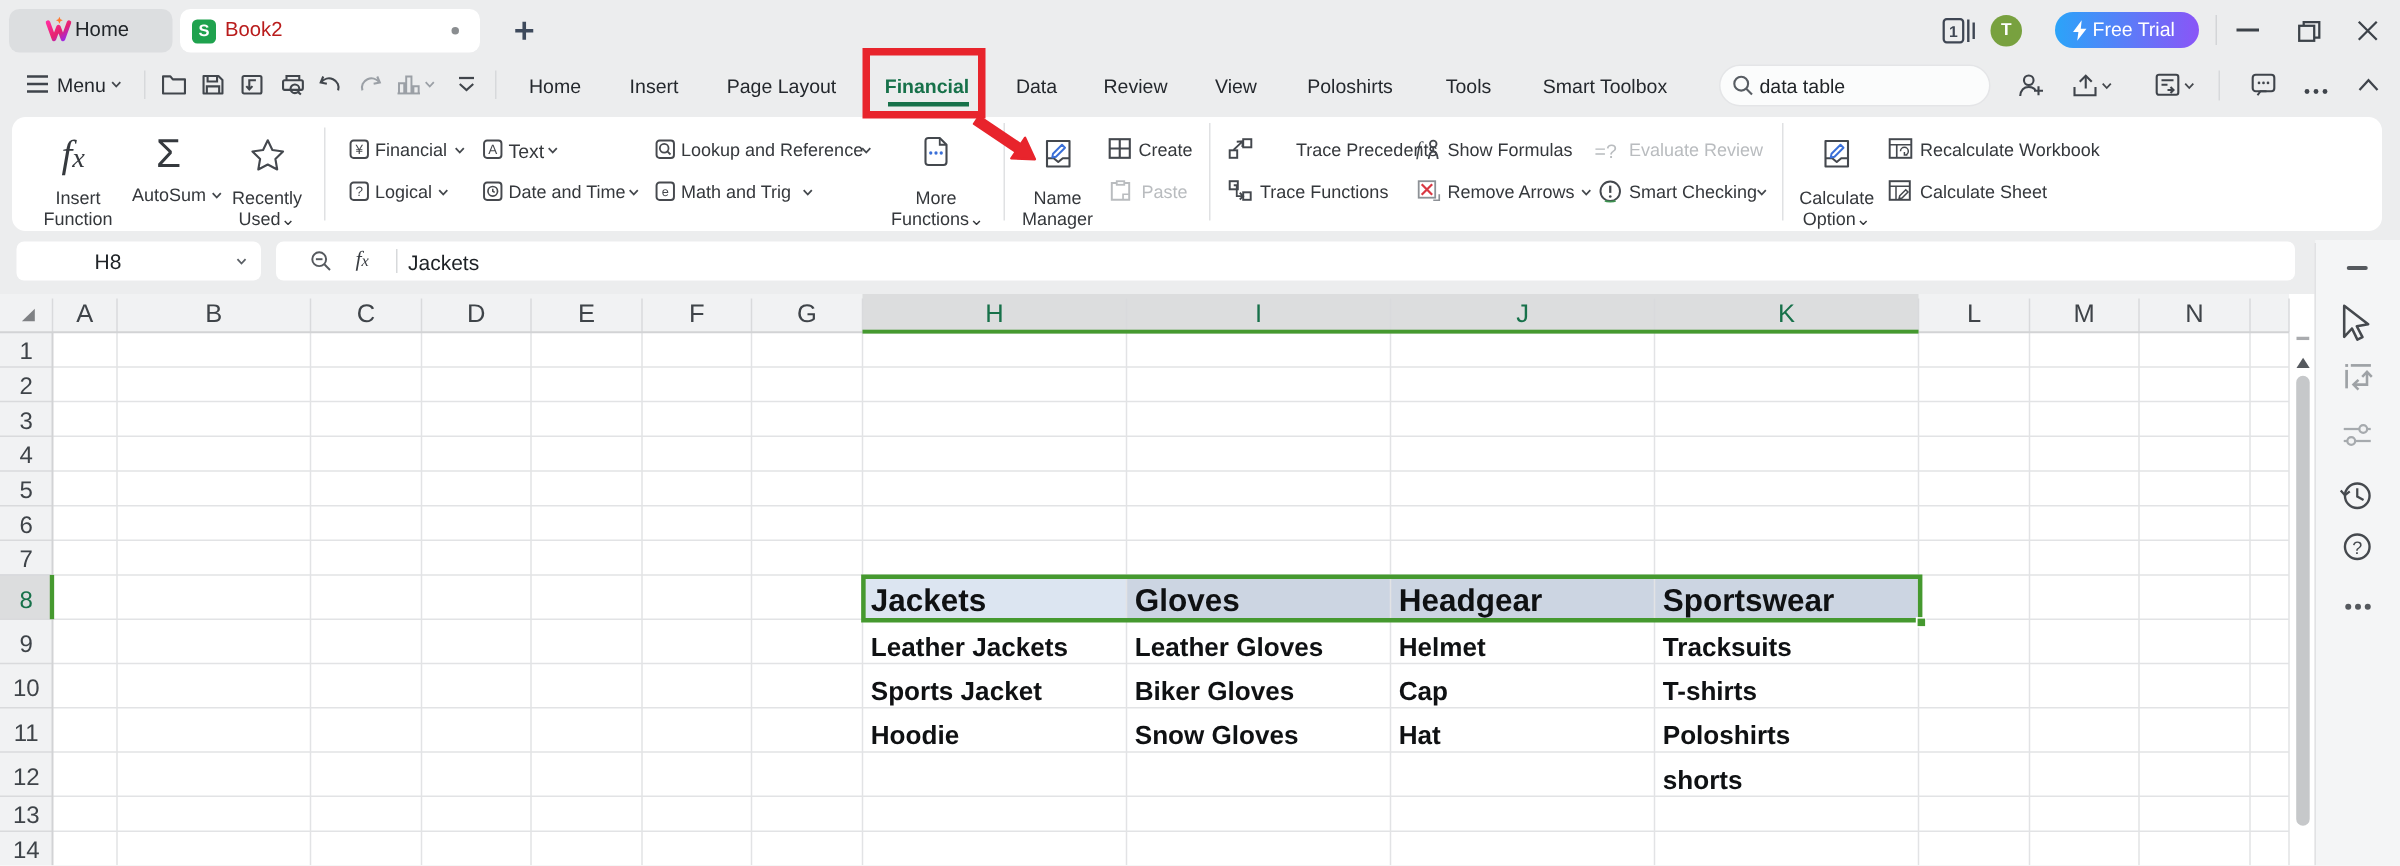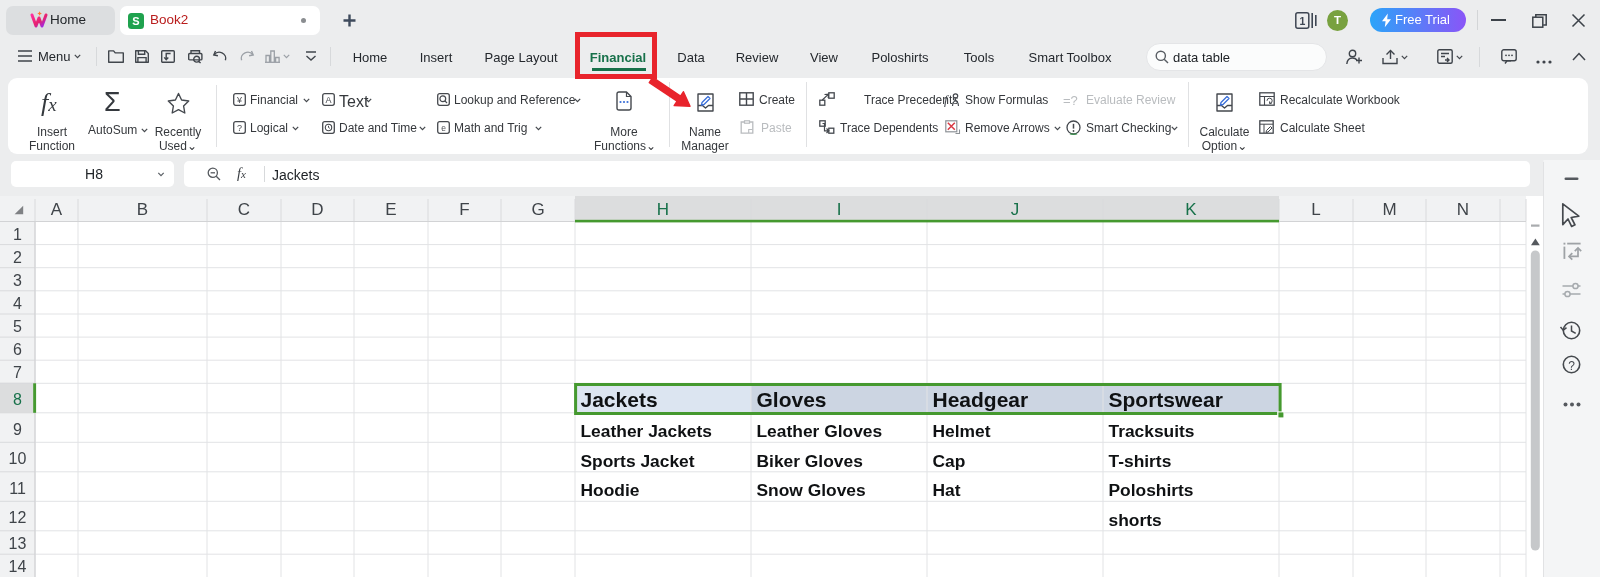--- a/index.html
+++ b/index.html
@@ -176,21 +176,21 @@
     <text x="6.5" y="9.8" text-anchor="middle" font-size="9" fill="#46494e">?</text>
   </svg>
 <div class="lbl" style="left:250px;top:120.7px;font-size:12px">Logical</div>
 <svg class="ic" style="left:292px;top:125.5px" width="7" height="5" viewBox="0 0 7 5">
     <path d="M0.8,0.8 L3.5,3.7 L6.2,0.8" fill="none" stroke="#44484d" stroke-width="1.2"></path>
   </svg>
 <svg class="ic" style="left:322px;top:92.5px" width="13" height="13" viewBox="0 0 13 13">
     <rect x="0.7" y="0.7" width="11.6" height="11.6" rx="2" fill="none" stroke="#46494e" stroke-width="1.3"></rect>
     <text x="6.5" y="9.9" text-anchor="middle" font-size="9" fill="#46494e">A</text>
   </svg>
-<div class="lbl" style="left:339px;top:92.7px;font-size:16px">Text</div>
+<div class="lbl" style="left:339px;top:92.7px;font-size:13px">Text</div>
 <svg class="ic" style="left:365px;top:97.5px" width="7" height="5" viewBox="0 0 7 5">
     <path d="M0.8,0.8 L3.5,3.7 L6.2,0.8" fill="none" stroke="#44484d" stroke-width="1.2"></path>
   </svg>
 <svg class="ic" style="left:322px;top:120.5px" width="13" height="13" viewBox="0 0 13 13">
     <rect x="0.7" y="0.7" width="11.6" height="11.6" rx="2" fill="none" stroke="#46494e" stroke-width="1.3"></rect>
     <circle cx="6.5" cy="6.5" r="3.2" fill="none" stroke="#46494e" stroke-width="1.1"></circle>
     <path d="M6.5,4.8 v1.7 l1.3,0.8" fill="none" stroke="#46494e" stroke-width="1"></path>
   </svg>
 <div class="lbl" style="left:339px;top:120.7px;font-size:12px">Date and Time</div>
 <svg class="ic" style="left:419px;top:125.5px" width="7" height="5" viewBox="0 0 7 5">
@@ -243,21 +243,21 @@
 <rect x="0.8" y="8.2" width="5" height="5" fill="none" stroke="#44484e" stroke-width="1.3"></rect>
 <rect x="9.8" y="0.8" width="5.4" height="5.4" fill="none" stroke="#44484e" stroke-width="1.3"></rect>
 <path d="M3.3,8 L9,2.6 M5.5,2.5 L9.5,2.2 L9.2,6" fill="none" stroke="#44484e" stroke-width="1.2"></path>
   </svg>
 <div class="lbl" style="left:864px;top:92.7px;font-size:12px">Trace Precedents</div>
 <svg class="ic" style="left:819px;top:120px" width="16" height="14" viewBox="0 0 16 14">
 <rect x="0.8" y="0.8" width="5.4" height="5.4" fill="none" stroke="#44484e" stroke-width="1.3"></rect>
 <rect x="9.8" y="8.2" width="5" height="5" fill="none" stroke="#44484e" stroke-width="1.3"></rect>
 <path d="M3.5,3.5 L5.5,3.5 L5.5,10.8 L9.5,10.8 M7.5,8.5 L9.8,10.8 L7.5,13" fill="none" stroke="#44484e" stroke-width="1.2"></path>
   </svg>
-<div class="lbl" style="left:840px;top:120.7px;font-size:12px">Trace Dependents</div>
+<div class="lbl" style="left:840px;top:120.7px;font-size:12px">Trace Functions</div>
 <svg class="ic" style="left:944px;top:91px" width="17" height="16" viewBox="0 0 17 16">
 <text x="0" y="12.5" font-size="13" font-style="italic" font-family="Liberation Serif,serif" fill="#44484e">f</text>
 <circle cx="11.5" cy="5" r="2.2" fill="none" stroke="#44484e" stroke-width="1.2"></circle>
 <path d="M8.5,15 C8.8,11.5 10,10 11.5,10 C13,10 14.2,11.5 14.5,15 M11.5,7.2 V10" fill="none" stroke="#44484e" stroke-width="1.2"></path>
   </svg>
 <div class="lbl" style="left:965px;top:92.7px;font-size:12px">Show Formulas</div>
 <svg class="ic" style="left:945px;top:120px" width="15" height="14" viewBox="0 0 15 14">
 <rect x="0.8" y="0.8" width="11" height="11" fill="none" stroke="#8d9196" stroke-width="1.2"></rect>
 <path d="M2.8,2.8 L9.8,9.8 M9.8,2.8 L2.8,9.8" stroke="#d93843" stroke-width="1.5"></path>
 <path d="M10.5,13.5 L14.5,13.5 L14.5,9.5" fill="none" stroke="#8d9196" stroke-width="1.1"></path>
@@ -290,21 +290,21 @@
 <path d="M8,8.8 a2.6,2.6 0 1 1 2.6,2.6 M10.6,9.4 l0,2 l2,0" fill="none" stroke="#44484e" stroke-width="1"></path>
   </svg>
 <div class="lbl" style="left:1280px;top:92.7px;font-size:12px">Recalculate Workbook</div>
 <svg class="ic" style="left:1259px;top:120px" width="15" height="14" viewBox="0 0 15 14">
 <rect x="0.8" y="0.8" width="13.4" height="12.4" fill="none" stroke="#44484e" stroke-width="1.3"></rect>
 <path d="M1,4.2 H14 M5,4.2 V13" stroke="#44484e" stroke-width="1"></path>
 <path d="M7.5,10.5 L11.5,6.5 L13,8 L9,12 L7,12.5 Z" fill="#fff" stroke="#44484e" stroke-width="1"></path>
   </svg>
 <div class="lbl" style="left:1280px;top:120.7px;font-size:12px">Calculate Sheet</div>
 <div class="abs" style="left:11px;top:161px;width:163px;height:26px;background:#fff;border-radius:5px"></div>
-<div class="abs" style="left:63px;top:166px;width:40px;font-size:14px;color:#202428;text-align:right">H8</div>
+<div class="abs" style="left:63px;top:166px;width:40px;font-size:14px;color:#202428;text-align:left">H8</div>
 <svg class="ic" style="left:157px;top:172px" width="8" height="5" viewBox="0 0 7 5">
     <path d="M0.8,0.8 L3.5,3.7 L6.2,0.8" fill="none" stroke="#5b6066" stroke-width="1.2"></path>
   </svg>
 <div class="abs" style="left:184px;top:161px;width:1346px;height:26px;background:#fff;border-radius:5px"></div>
 <svg class="ic" style="left:207px;top:167px" width="14" height="14" viewBox="0 0 14 14">
 <circle cx="5.8" cy="5.8" r="4.6" fill="none" stroke="#55595e" stroke-width="1.3"></circle>
 <line x1="3.6" y1="5.8" x2="8" y2="5.8" stroke="#55595e" stroke-width="1.3"></line>
 <line x1="9.2" y1="9.2" x2="13" y2="13" stroke="#55595e" stroke-width="1.3"></line>
   </svg>
 <div class="abs" style="left:237px;top:165px;font-size:14.5px;font-style:italic;color:#3a3e43;font-family:'Liberation Serif',serif">f<span style="font-size:11px">x</span></div>

